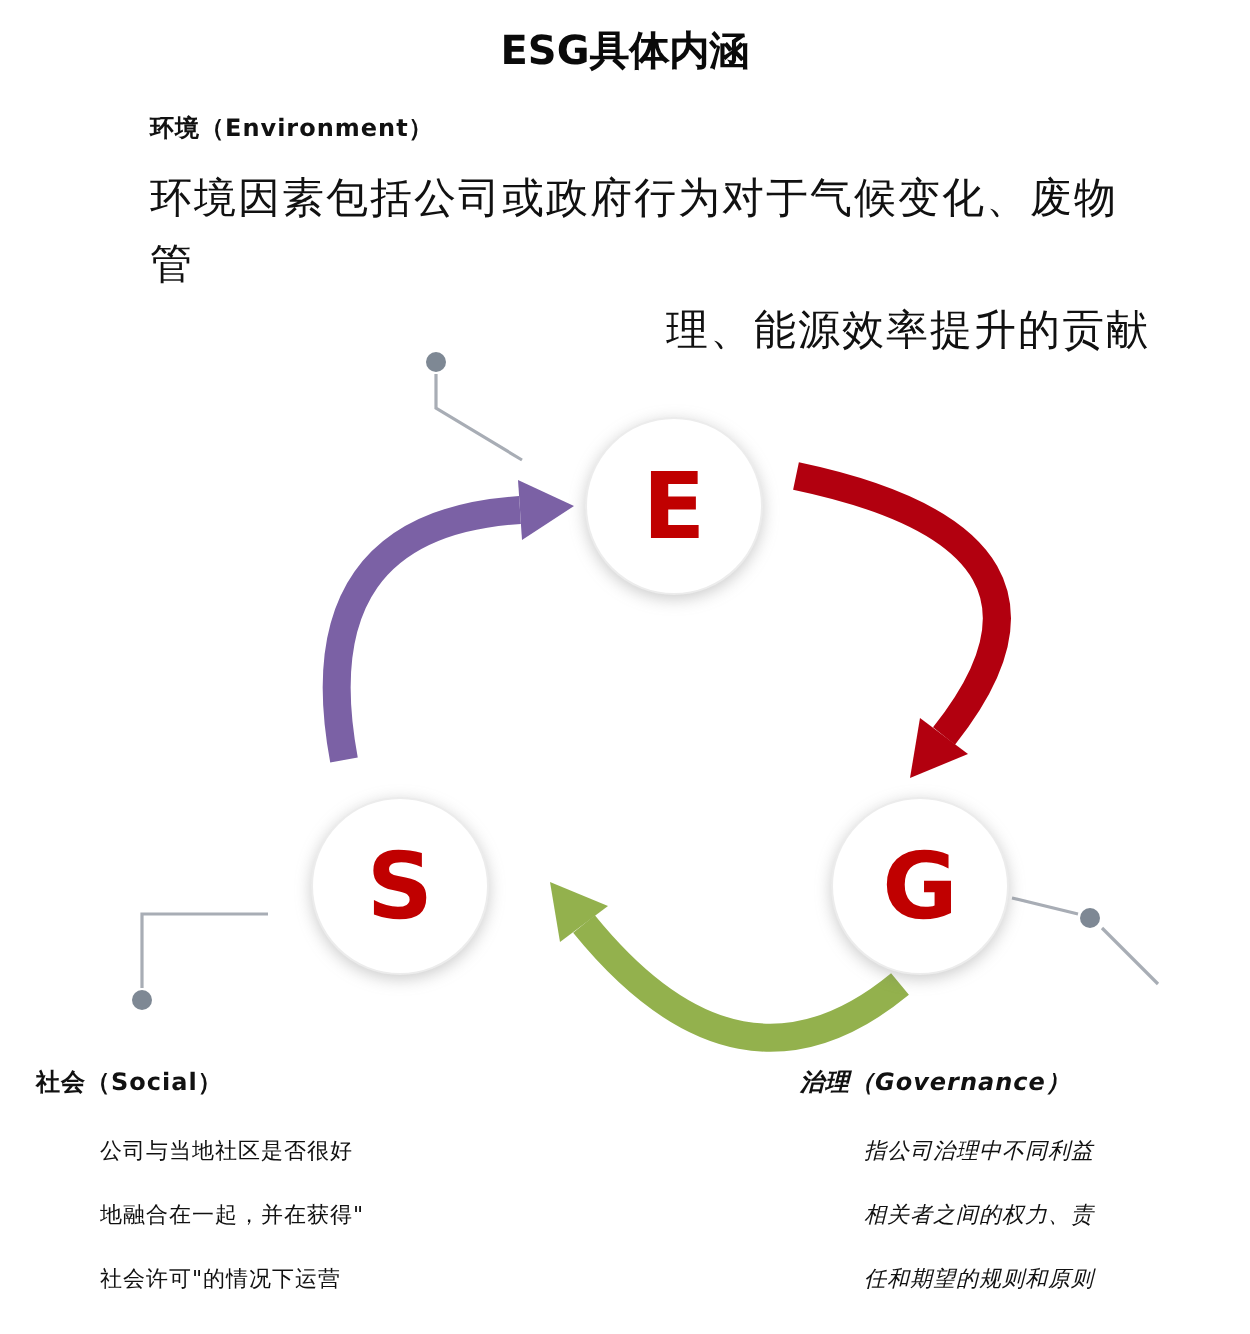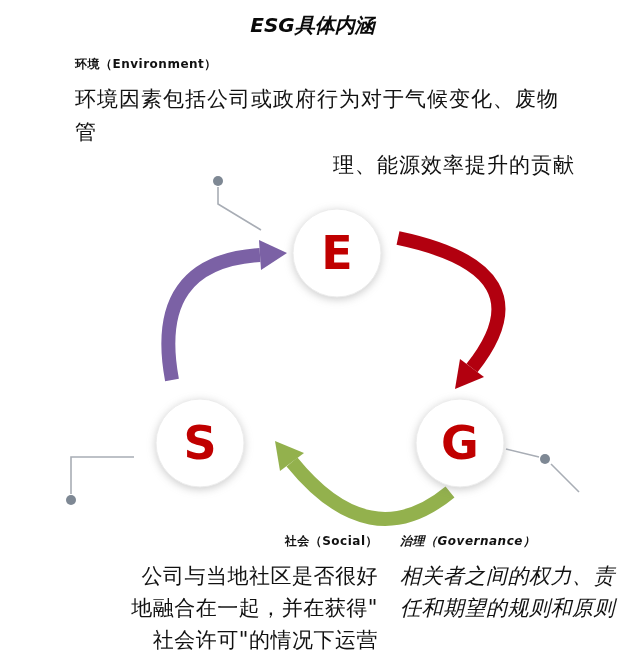--- a/index.html
+++ b/index.html
@@ -2,29 +2,29 @@
 <html><head>
 <meta charset="utf-8">
 <style>
   html,body { margin:0; padding:0; background:#fff; }
   .canvas {
     position:relative; width:625px; height:667px; background:#ffffff;
     font-family:"DejaVu Sans", sans-serif; color:#111; overflow:hidden;
   }
   .title {
     position:absolute; top:12px; left:0; width:100%;
-    text-align:center; font-size:20px; font-weight:bold; color:#0a0a0a;font-style:italic;
+    text-align:center; font-size:20px; font-weight:bold; color:#0a0a0a;
   }
   .env-block { position:absolute; left:75px; top:56px; width:500px; }
   .sec-heading { font-size:12px; font-weight:bold; margin-bottom:10px; letter-spacing:0.5px; }
   .sec-line { font-size:21px; line-height:33px; letter-spacing:1px; }
   .indent { padding-left:26px;text-align:right; }
-  .social-block { position:absolute; left:18px; top:533px; width:360px;text-align:right; }
+  .social-block { position:absolute; left:18px; top:533px; width:360px; }
   .gov-block { position:absolute; left:400px; top:533px; width:220px;font-style:italic; }
-  .bottom-line { font-size:21px; line-height:32px; letter-spacing:0.5px; }
+  .bottom-line { font-size:11px; line-height:32px; letter-spacing:0.5px;margin-left:32px; }
   .diagram-svg { position:absolute; left:0; top:0; }
   .node-circle { fill:#ffffff; stroke:#ececec; stroke-width:1;
                  filter: drop-shadow(0px 2px 4px rgba(110,110,110,0.35)); }
   .node-letter { font-family:"DejaVu Sans", sans-serif; font-size:46px; font-weight:bold; }
   .callout-line { fill:none; stroke-width:1.6; }
   .arrow-body { fill:none; stroke-width:14; }
 </style>
 </head>
 <body>
 
@@ -71,17 +71,18 @@
 
   <div class="social-block">
     <div class="sec-heading">社会（Social）</div>
     <div class="bottom-line">公司与当地社区是否很好</div>
     <div class="bottom-line">地融合在一起，并在获得"</div>
     <div class="bottom-line">社会许可"的情况下运营</div>
   </div>
 
   <div class="gov-block">
     <div class="sec-heading">治理（Governance）</div>
+    <div class="bottom-line">指公司治理中不同利益</div>
     <div class="bottom-line">相关者之间的权力、责</div>
     <div class="bottom-line">任和期望的规则和原则</div>
   </div>
 
 </div>
 
 </body></html>

